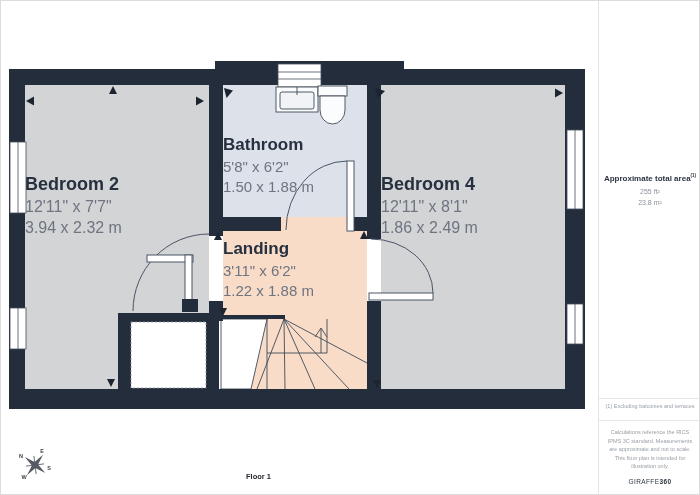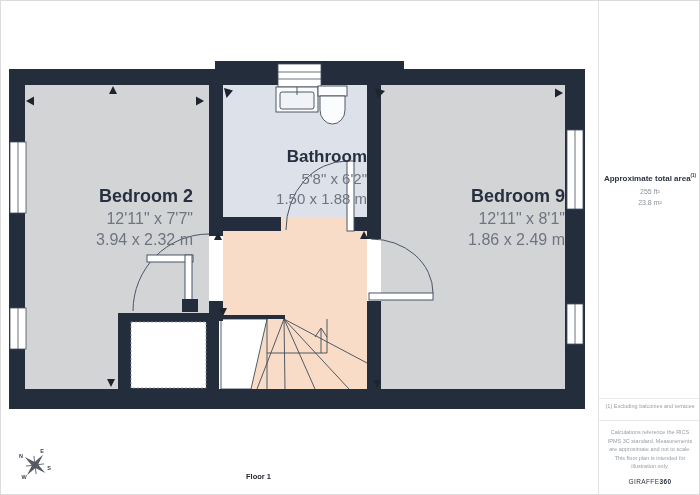--- a/index.html
+++ b/index.html
@@ -2,21 +2,21 @@
 <html><head>
 <meta charset="utf-8">
 <style>
   * { margin:0; padding:0; box-sizing:border-box; }
   body { background:#fff; font-family:"Liberation Sans", sans-serif; }
   .canvas{
     position:relative; width:700px; height:495px; background:#ffffff;
     border:1px solid #dcdcdc; overflow:hidden;
   }
   .plan-svg{ position:absolute; left:0; top:0; }
-  .room-label{ position:absolute; text-align:right; pointer-events:none;margin-top:12px; }
+  .room-label{ position:absolute; text-align:left; pointer-events:none; }
   .room-name{ font-weight:bold; color:#27303f; }
   .room-dim{ color:#6e7580; }
   .lbl-lg .room-name{ font-size:18px; }
   .lbl-lg .room-dim{ font-size:16px; margin-top:3px; }
   .lbl-md .room-name{ font-size:17px; }
   .lbl-md .room-dim{ font-size:15px; margin-top:3px; }
   .floor-label{
     position:absolute; left:245px; top:471px; width:90px; text-align:left;
     font-size:7.5px; font-weight:bold; color:#23272e;
   }
@@ -187,23 +187,28 @@
     <div class="room-dim">12'11" x 7'7"</div>
     <div class="room-dim">3.94 x 2.32 m</div>
   </div>
 
   <div class="room-label lbl-md" style="left:222px; top:134px; width:144px;">
     <div class="room-name">Bathroom</div>
     <div class="room-dim">5'8" x 6'2"</div>
     <div class="room-dim">1.50 x 1.88 m</div>
   </div>
 
+  <div class="room-label lbl-md" style="left:222px; top:238px; width:144px;">
+    <div class="room-name">Landing</div>
+    <div class="room-dim">3'11" x 6'2"</div>
+    <div class="room-dim">1.22 x 1.88 m</div>
+  </div>
 
   <div class="room-label lbl-lg" style="left:380px; top:173px; width:184px;">
-    <div class="room-name">Bedroom 9</div>
+    <div class="room-name">Bedroom 4</div>
     <div class="room-dim">12'11" x 8'1"</div>
     <div class="room-dim">1.86 x 2.49 m</div>
   </div>
 
   <div class="floor-label">Floor 1</div>
 
   <div class="sidebar">
     <div class="area-block">
       <div class="area-title"><span>Approximate total area</span><sup>(1)</sup></div>
       <div class="area-val">255 ft²</div>

